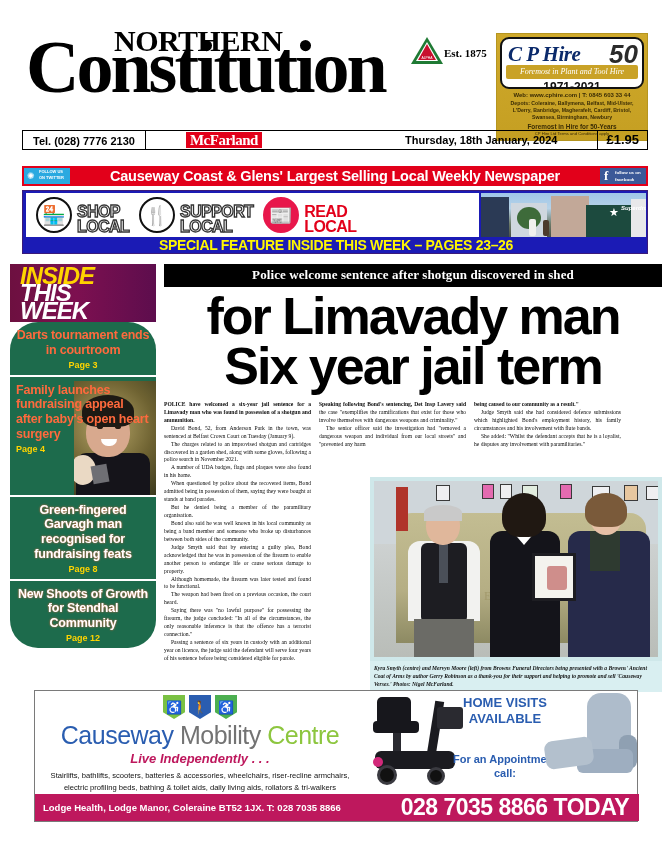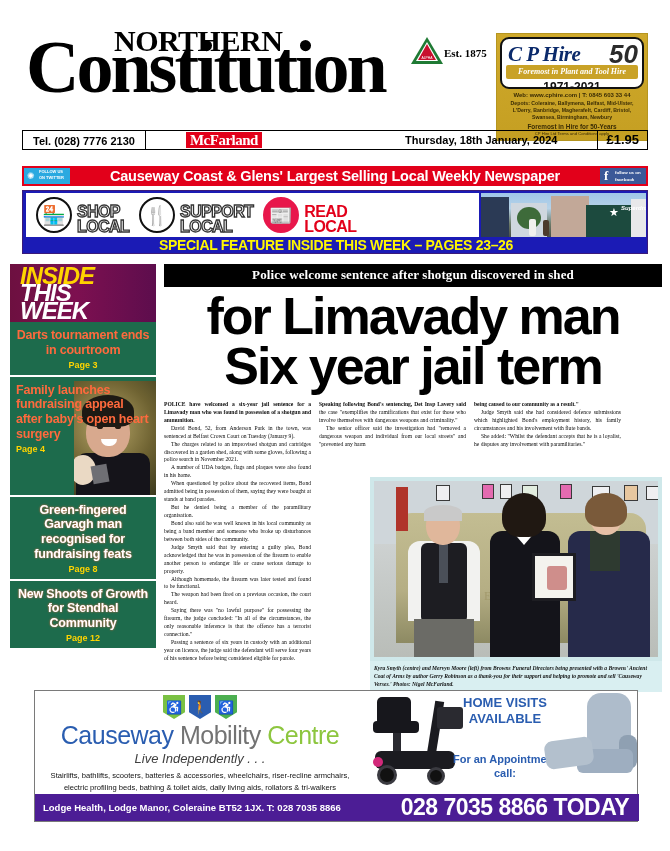--- a/index.html
+++ b/index.html
@@ -46,21 +46,21 @@
     font-family:"Liberation Serif", serif; font-style:italic; font-weight:bold;
     font-size:21px; color:#0b2a6b; letter-spacing:-0.5px;
   }
   .cph-50 {
     position:absolute; right:4px; top:0px;
     font-family:"Liberation Sans", sans-serif; font-weight:bold; font-size:26px;
     color:#2b2b2b; font-style:italic;
   }
   .cph-fore {
     position:absolute; left:4px; top:26px; right:4px; height:14px;
-    background:#c9a227; color:#fff; font-style:italic; font-weight:bold;
+    background:#c9a227; color:#fff; font-style:italic; font-weight:normal;
     font-size:8px; text-align:center; line-height:14px;
     font-family:"Liberation Serif", serif; border-radius:2px;
   }
   .cph-years {
     position:absolute; left:0; right:0; top:41px; text-align:center;
     font-weight:bold; font-size:12px; color:#111;
   }
   .cph-small { margin:2px 4px 0 4px; text-align:center; color:#3a2c05; }
   .cph-l1 { font-size:6px; font-weight:bold; }
   .cph-l2 { font-size:5.2px; font-weight:bold; line-height:1.35; margin-top:2px; }
@@ -138,21 +138,21 @@
     height:58px; position:relative; overflow:hidden;
     background:linear-gradient(90deg,#6d1040 0%,#7d1050 45%,#5d0d4d 100%);
   }
   .itw-h1, .itw-h2, .itw-h3 {
     position:absolute; left:10px; font-style:italic; font-weight:bold;
     font-family:"Liberation Sans", sans-serif; letter-spacing:-1px;
   }
   .itw-h1 { top:-2px; font-size:24px; color:#ffd400; }
   .itw-h2 { top:15px; font-size:24px; color:#fff; }
   .itw-h3 { top:33px; font-size:24px; color:#fff; }
-  .itw-body { background:#1d6b4c; padding:0; }
+  .itw-body { background:#1d6b4c; padding:0;border-radius:28px; }
   .itw-item { padding:6px 6px 5px 6px; position:relative; }
   .itw-sep { height:2px; background:#fff; }
   .itw-title {
     color:#ff6a3d; font-weight:bold; font-size:12.5px; text-align:center;
     line-height:1.18; letter-spacing:-0.2px;
   }
   .itw-title.white { color:#ffffff; text-shadow:0 0 2px #ff6a3d; }
   .itw-page {
     display:block; margin:2px auto 0 auto; text-align:center;
     color:#ffd400; font-size:9px; font-weight:bold;
@@ -258,24 +258,24 @@
   .ba-left { position:absolute; left:0; top:0; width:330px; height:100px; }
   .ba-icons { display:flex; justify-content:center; gap:4px; padding-top:4px; }
   .ba-icon { width:22px; height:24px; display:flex; align-items:center; justify-content:center; color:#fff; font-size:13px; }
   .ba-icon.g { background:#7ac143; clip-path:polygon(0 0,100% 0,100% 72%,50% 100%,0 72%);}
   .ba-icon.b { background:#2a5db0; clip-path:polygon(0 0,100% 0,100% 72%,50% 100%,0 72%);}
   .ba-icon.g2 { background:#4caf50; clip-path:polygon(0 0,100% 0,100% 72%,50% 100%,0 72%);}
   .ba-title { text-align:center; font-size:25px; font-weight:normal; margin-top:2px; letter-spacing:-0.5px;}
   .ba-t1 { color:#2a5db0; }
   .ba-t2 { color:#737373; }
   .ba-t3 { color:#8dc63f; }
-  .ba-sub { text-align:center; font-style:italic; font-weight:normal; font-size:13px; color:#404040; margin-top:1px;}
+  .ba-sub { text-align:center; font-style:italic; font-weight:bold; font-size:13px; color:#be185d; margin-top:1px;}
   .ba-list { text-align:center; font-size:7.6px; line-height:1.6; margin-top:4px; color:#111; padding:0 8px; }
   .ba-blue {
-    position:absolute; left:0; bottom:0; width:604px; height:27px; background:#4c1d95;
+    position:absolute; left:0; bottom:0; width:604px; height:27px; background:#be185d;
     color:#fff; display:flex; align-items:center;
   }
   .ba-addr { font-size:9.5px; font-weight:bold; padding-left:8px; }
   .ba-phone { flex:1; text-align:right; font-size:23px; font-weight:bold; padding-right:10px; letter-spacing:-0.5px;}
   .ba-right { position:absolute; left:332px; top:0; width:272px; height:104px; }
   .ba-home { position:absolute; left:86px; top:4px; width:104px; text-align:center;
     color:#2a5db0; font-weight:bold; font-size:13px; line-height:1.25; }
   .ba-appt { position:absolute; left:82px; top:62px; width:112px; text-align:center;
     color:#2a5db0; font-weight:bold; font-size:11px; line-height:1.25; }
   .scooter { position:absolute; left:2px; top:2px; width:116px; height:100px; }

